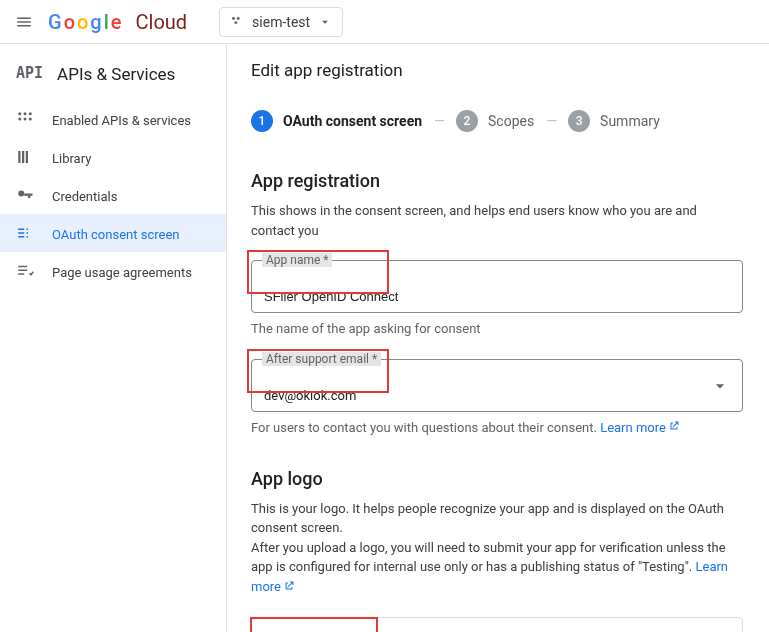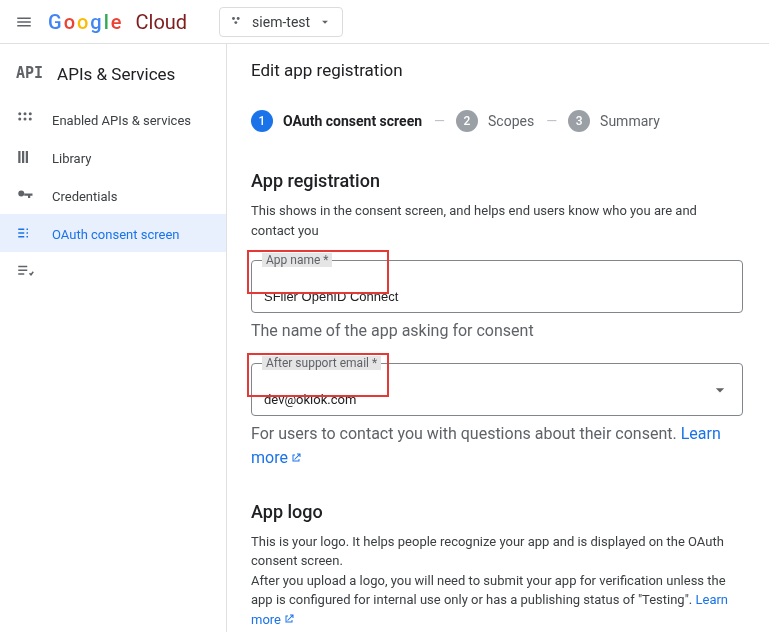--- a/index.html
+++ b/index.html
@@ -184,21 +184,21 @@
       border: none;
       outline: none;
       width: 100%;
       background: transparent;
       margin-top: 16px;
     }
     .dropdown-arrow {
       color: #5f6368;
     }
     .helper-text {
-      font-size: 16px;
+      font-size: 13px;
       color: #5f6368;
       margin-bottom: 20px;
       line-height: 1.5;
     }
     .helper-text a { color: #1a73e8; text-decoration: none; }
     .ext-icon {
       display: inline-block;
       vertical-align: middle;
       margin-left: 2px;
     }
@@ -323,20 +323,21 @@
     </div>
     <div class="sidebar-item">
       <span class="side-icon">
         <svg viewBox="0 0 24 24" fill="currentColor">
             <rect x="3" y="5" width="12" height="2"></rect>
             <rect x="3" y="10" width="12" height="2"></rect>
             <rect x="3" y="15" width="8" height="2"></rect>
             <path d="M18 15l2 2 3-4" stroke="currentColor" stroke-width="2" fill="none"></path>
           </svg>
       </span>
+      <span>Page usage agreements</span>
     </div>
   </div>
 
   <div class="main">
     <div class="page-title">Edit app registration</div>
 
     <div class="stepper">
       <div class="step active">
         <div class="step-circle">1</div>
         <div class="step-label">OAuth consent screen</div>

